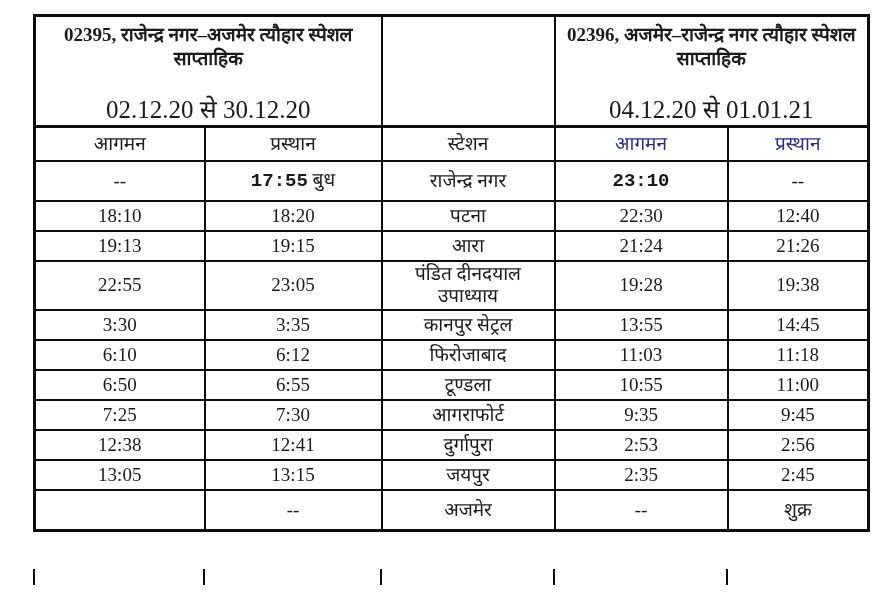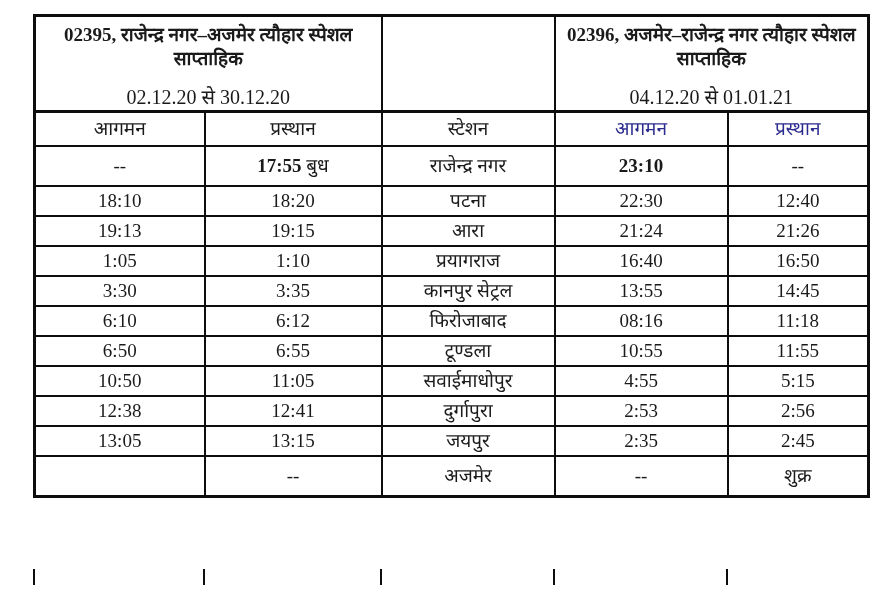--- a/index.html
+++ b/index.html
@@ -42,35 +42,35 @@
     vertical-align: top;
     padding-top: 6px;
   }
   .hdr-title {
     font-weight: bold;
     font-size: 19px;
     line-height: 1.25;
   }
   .hdr-dates {
     font-weight: normal;
-    font-size: 20px;
-    margin-top: 15px;
+    font-size: 25px;
+    margin-top: 24px;
   }
   
   #tt thead tr.cols-row th {
     height: 30px;
     border-bottom: 1px solid #f97316;
     font-size: 19px;
   }
   #tt thead tr.cols-row th.blue { color: #2b2b8f; }
   
   #tt tbody td { height: 26px; }
   #tt tbody tr:first-child td,
   #tt tbody tr:last-child td { height: 36px; }
-  #tt tbody td b { font-weight: bold; }
+  #tt tbody td b { font-weight: bold; font-family: Liberation Mono, monospace; }
   
   .stub {
     position: absolute;
     top: 569px;
     width: 2px;
     height: 16px;
     background: #0d0d0d;
   }
 </style>
 </head>
@@ -121,53 +121,53 @@
           <td>12:40</td>
         </tr>
         <tr>
           <td>19:13</td>
           <td>19:15</td>
           <td>आरा</td>
           <td>21:24</td>
           <td>21:26</td>
         </tr>
         <tr>
-          <td>1:05</td>
-          <td>1:10</td>
-          <td>प्रयागराज</td>
-          <td>16:40</td>
-          <td>16:50</td>
+          <td>22:55</td>
+          <td>23:05</td>
+          <td>पंडित दीनदयाल उपाध्याय</td>
+          <td>19:28</td>
+          <td>19:38</td>
         </tr>
         <tr>
           <td>3:30</td>
           <td>3:35</td>
           <td>कानपुर सेट्रल</td>
           <td>13:55</td>
           <td>14:45</td>
         </tr>
         <tr>
           <td>6:10</td>
           <td>6:12</td>
           <td>फिरोजाबाद</td>
-          <td>08:16</td>
+          <td>11:03</td>
           <td>11:18</td>
         </tr>
         <tr>
           <td>6:50</td>
           <td>6:55</td>
           <td>टूण्डला</td>
           <td>10:55</td>
-          <td>11:55</td>
+          <td>11:00</td>
         </tr>
         <tr>
-          <td>10:50</td>
-          <td>11:05</td>
-          <td>सवाईमाधोपुर</td>
-          <td>4:55</td>
-          <td>5:15</td>
+          <td>7:25</td>
+          <td>7:30</td>
+          <td>आगराफोर्ट</td>
+          <td>9:35</td>
+          <td>9:45</td>
         </tr>
         <tr>
           <td>12:38</td>
           <td>12:41</td>
           <td>दुर्गापुरा</td>
           <td>2:53</td>
           <td>2:56</td>
         </tr>
         <tr>
           <td>13:05</td>

